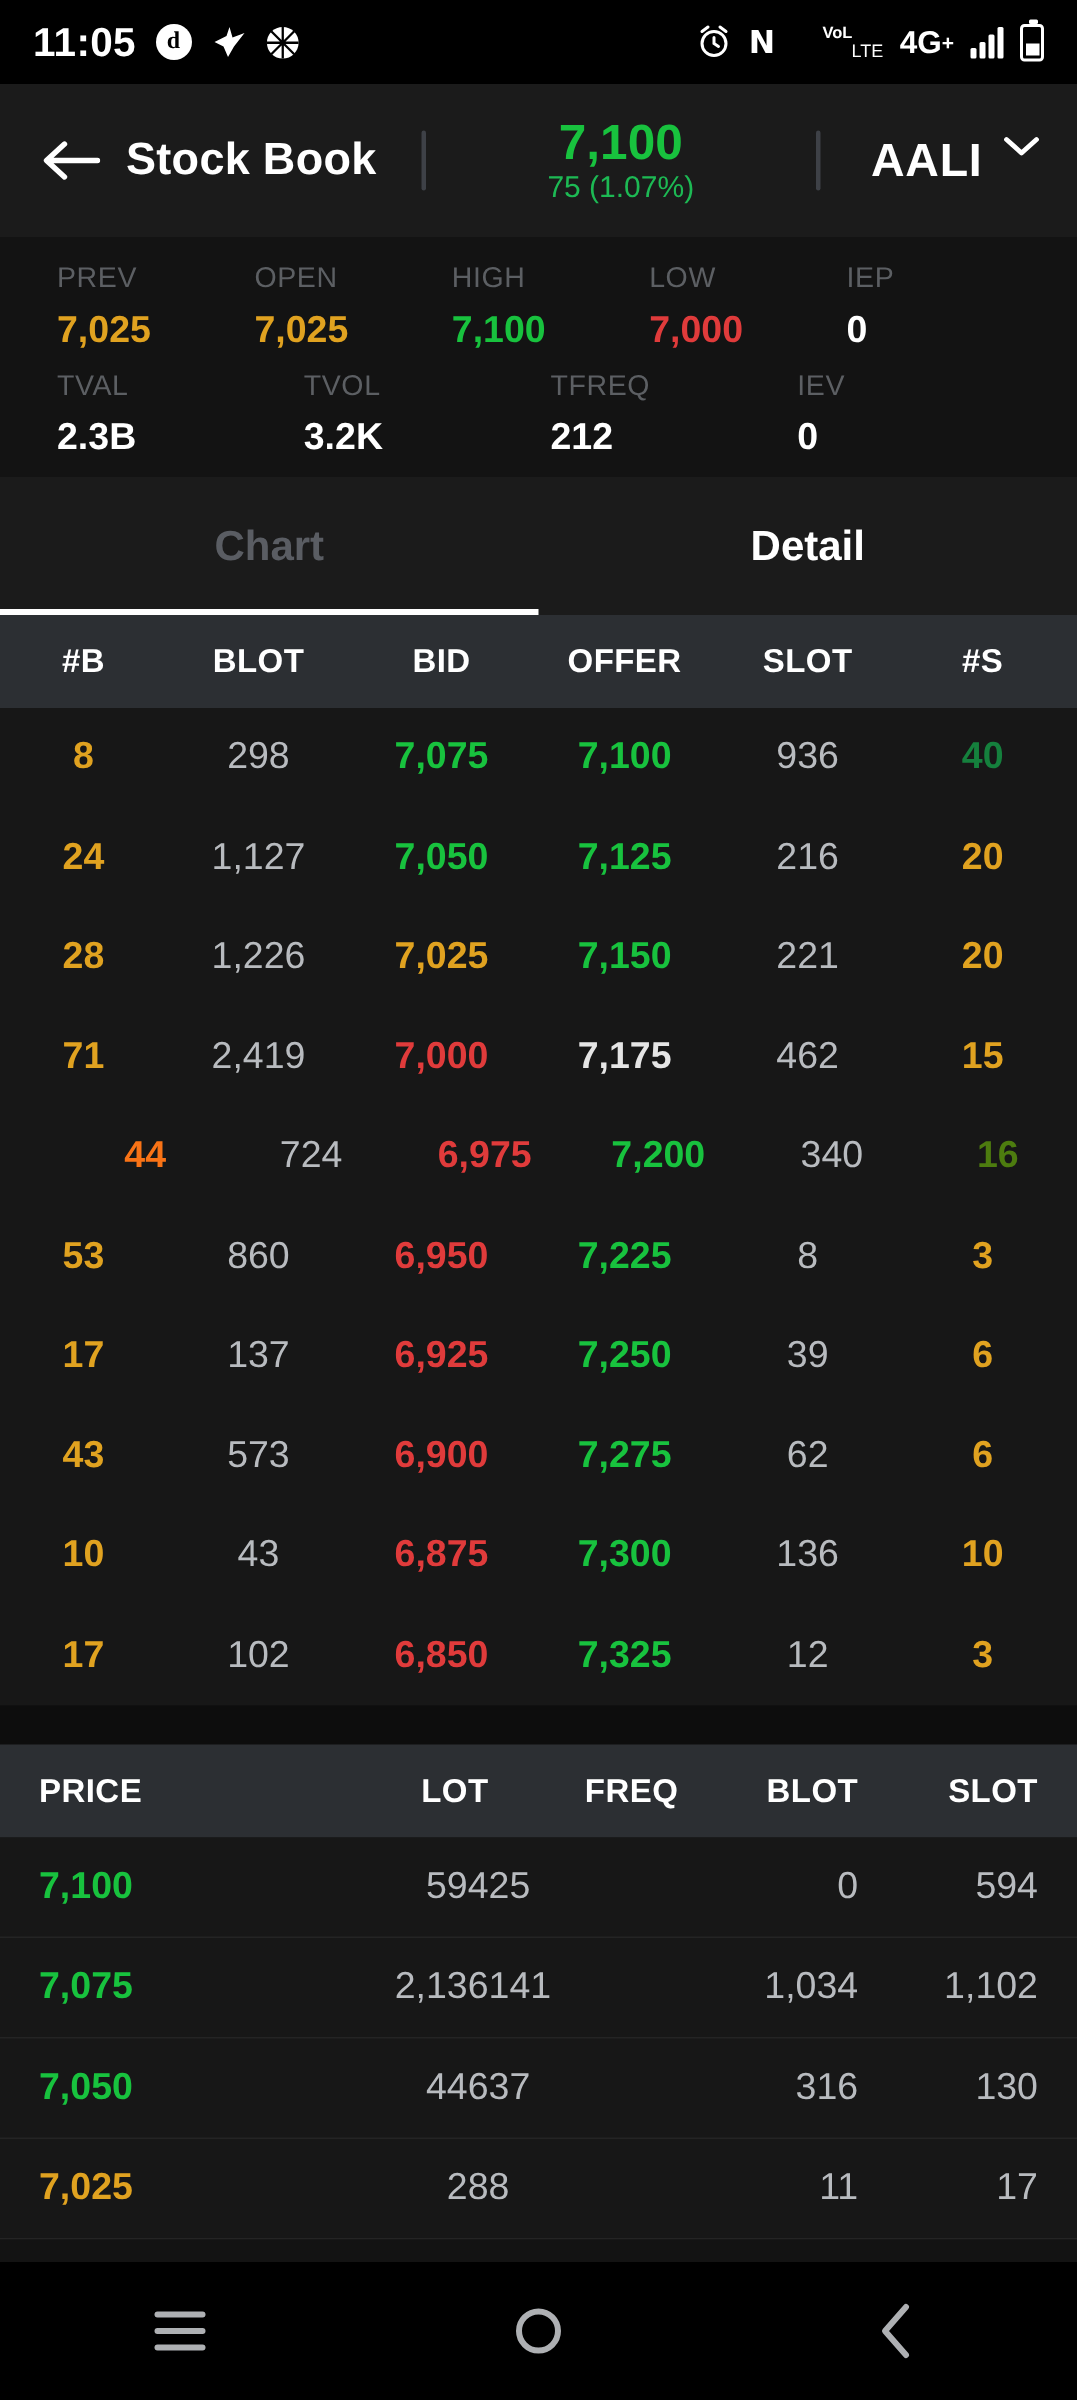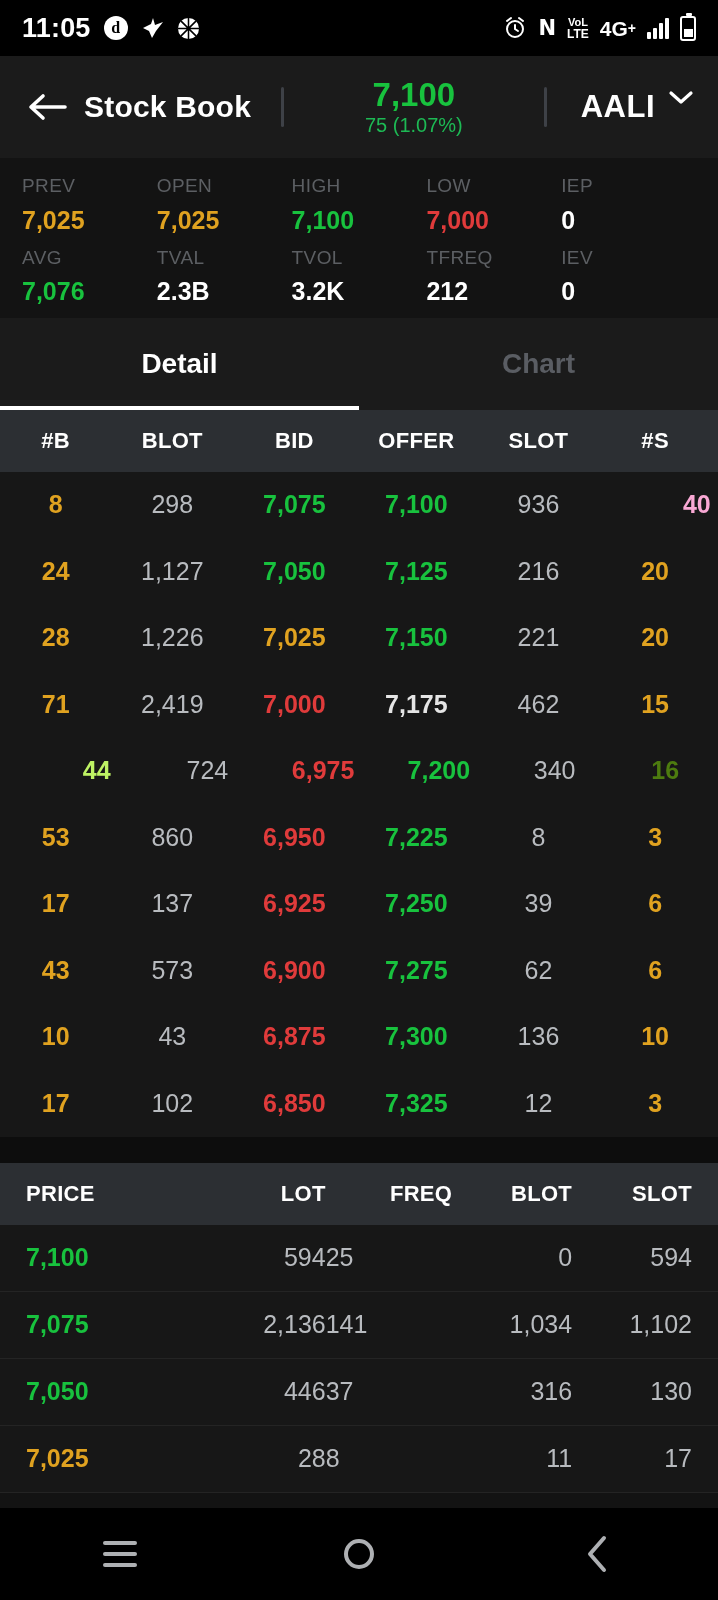--- a/index.html
+++ b/index.html
@@ -24,21 +24,21 @@
   .ico-dana {
     width:24px; height:24px; border-radius:50%; background:#fff; color:#000;
     font-size:16px; font-weight:700; line-height:24px; text-align:center;
     font-family:"Liberation Serif", serif;
   }
   .ico-bird { font-size:21px; line-height:1; color:#fff; }
   .ico-ball { font-size:22px; line-height:1; color:#fff; }
   .ico-nfc { font-size:21px; font-weight:600; line-height:1; color:#fff; font-family:"DejaVu Sans", sans-serif; }
   .ico-volte { display:flex; flex-direction:column; align-items:center; line-height:1; }
   .ico-volte b { font-size:11px; font-weight:700; }
-  .ico-volte i { font-size:12px; font-weight:700; font-style:normal; }
+  .ico-volte i { font-size:12px; font-weight:400; font-style:normal;margin-left:40px; }
   .ico-net { font-size:21px; font-weight:600; line-height:1; }
   .ico-net sup { font-size:14px; }
   .bars { display:flex; align-items:flex-end; gap:2px; height:22px; }
   .bars span { width:4px; background:#fff; border-radius:1px; }
   .bars span:nth-child(1){height:7px}
   .bars span:nth-child(2){height:11px}
   .bars span:nth-child(3){height:16px}
   .bars span:nth-child(4){height:21px}
   .batt { width:16px; height:25px; border:2.5px solid #fff; border-radius:3px; position:relative; }
   .batt::before { content:""; position:absolute; top:-5px; left:3.5px; width:6px; height:3px; background:#fff; border-radius:1px; }
@@ -56,21 +56,21 @@
   .vdiv { width:3px; height:40px; background:#3e4147; border-radius:2px; }
   .sep1 { margin-left:30px; }
   .price-block { flex:1; display:flex; flex-direction:column; align-items:center; justify-content:center; gap:1px; }
   .price-main { font-size:33px; font-weight:700; line-height:1.05; }
   .price-sub { font-size:20px; font-weight:400; line-height:1.1; }
   .sep2 { margin-right:34px; }
   .ticker { display:flex; align-items:flex-start; gap:13px; color:#fff; }
   .ticker-sym { font-size:31px; font-weight:700; letter-spacing:0.5px; }
 
   
-  .stats { flex:0 0 135px; background:#131313; padding:14px 22px 8px 22px; }
+  .stats { flex:0 0 135px; background:#131313; padding:14px 22px 8px 22px;margin-left:16px; }
   .statrow { display:flex; }
   .statcell { flex:1; display:flex; flex-direction:column; gap:1px; }
   .statlabel { font-size:19px; color:#5c5f63; font-weight:400; letter-spacing:0.4px; line-height:1.5; }
   .statvalue { font-size:25px; font-weight:700; line-height:1.45; }
   .statrow.second { margin-top:6px; }
 
   
   .tabs { flex:0 0 92px; background:#1b1b1b; display:flex; position:relative; }
   .tab { flex:1; display:flex; align-items:center; justify-content:center; font-size:28px; font-weight:700; }
   .tab.active { color:#ffffff; }
@@ -211,65 +211,61 @@
           <div class="statlabel">LOW</div>
           <div class="statvalue" style="color: rgb(224, 59, 59);">7,000</div>
         </div>
         <div class="statcell">
           <div class="statlabel">IEP</div>
           <div class="statvalue" style="color: rgb(255, 255, 255);">0</div>
         </div>
       </div>
     <div class="statrow second" id="statrow2">
         <div class="statcell">
-          <div class="statlabel">AVG</div>
-          <div class="statvalue" style="color: rgb(24, 194, 62);">7,076</div>
-        </div>
-        <div class="statcell">
           <div class="statlabel">TVAL</div>
           <div class="statvalue" style="color: rgb(255, 255, 255);">2.3B</div>
         </div>
         <div class="statcell">
           <div class="statlabel">TVOL</div>
           <div class="statvalue" style="color: rgb(255, 255, 255);">3.2K</div>
         </div>
         <div class="statcell">
           <div class="statlabel">TFREQ</div>
           <div class="statvalue" style="color: rgb(255, 255, 255);">212</div>
         </div>
         <div class="statcell">
           <div class="statlabel">IEV</div>
           <div class="statvalue" style="color: rgb(255, 255, 255);">0</div>
         </div>
       </div>
   </div>
 
   <div class="tabs">
+    <div class="tab inactive">Chart</div>
     <div class="tab active">Detail</div>
-    <div class="tab inactive">Chart</div>
     <div class="tab-underline"></div>
   </div>
 
   <div class="ob-header" id="obHeader">
       <div class="c1">#B</div>
       <div class="c2">BLOT</div>
       <div class="c3">BID</div>
       <div class="c4">OFFER</div>
       <div class="c5">SLOT</div>
       <div class="c6">#S</div>
     </div>
 
   <div class="ob-body" id="obBody">
       <div class="ob-row">
         <div class="c1 num-b" style="color: rgb(224, 162, 32);">8</div>
         <div class="c2 num-plain">298</div>
         <div class="c3 num-price" style="color: rgb(24, 194, 62);">7,075</div>
         <div class="c4 num-price" style="color: rgb(24, 194, 62);">7,100</div>
         <div class="c5 num-plain">936</div>
-        <div class="c6 num-b" style="color: #f9a8d4; text-align: right;">40</div>
+        <div class="c6 num-b" style="color: #15803d;">40</div>
       </div>
       <div class="ob-row">
         <div class="c1 num-b" style="color: rgb(224, 162, 32);">24</div>
         <div class="c2 num-plain">1,127</div>
         <div class="c3 num-price" style="color: rgb(24, 194, 62);">7,050</div>
         <div class="c4 num-price" style="color: rgb(24, 194, 62);">7,125</div>
         <div class="c5 num-plain">216</div>
         <div class="c6 num-b" style="color: rgb(224, 162, 32);">20</div>
       </div>
       <div class="ob-row">
@@ -282,21 +278,21 @@
       </div>
       <div class="ob-row">
         <div class="c1 num-b" style="color: rgb(224, 162, 32);">71</div>
         <div class="c2 num-plain">2,419</div>
         <div class="c3 num-price" style="color: rgb(224, 59, 59);">7,000</div>
         <div class="c4 num-price" style="color: #e5e5e5;">7,175</div>
         <div class="c5 num-plain">462</div>
         <div class="c6 num-b" style="color: rgb(224, 162, 32);">15</div>
       </div>
       <div class="ob-row">
-        <div class="c1 num-b" style="color: #bef264; margin-left: 44px;">44</div>
+        <div class="c1 num-b" style="color: #f97316; margin-left: 44px;">44</div>
         <div class="c2 num-plain">724</div>
         <div class="c3 num-price" style="color: rgb(224, 59, 59);">6,975</div>
         <div class="c4 num-price" style="color: rgb(24, 194, 62);">7,200</div>
         <div class="c5 num-plain">340</div>
         <div class="c6 num-b" style="color: #4d7c0f;">16</div>
       </div>
       <div class="ob-row">
         <div class="c1 num-b" style="color: rgb(224, 162, 32);">53</div>
         <div class="c2 num-plain">860</div>
         <div class="c3 num-price" style="color: rgb(224, 59, 59);">6,950</div>

